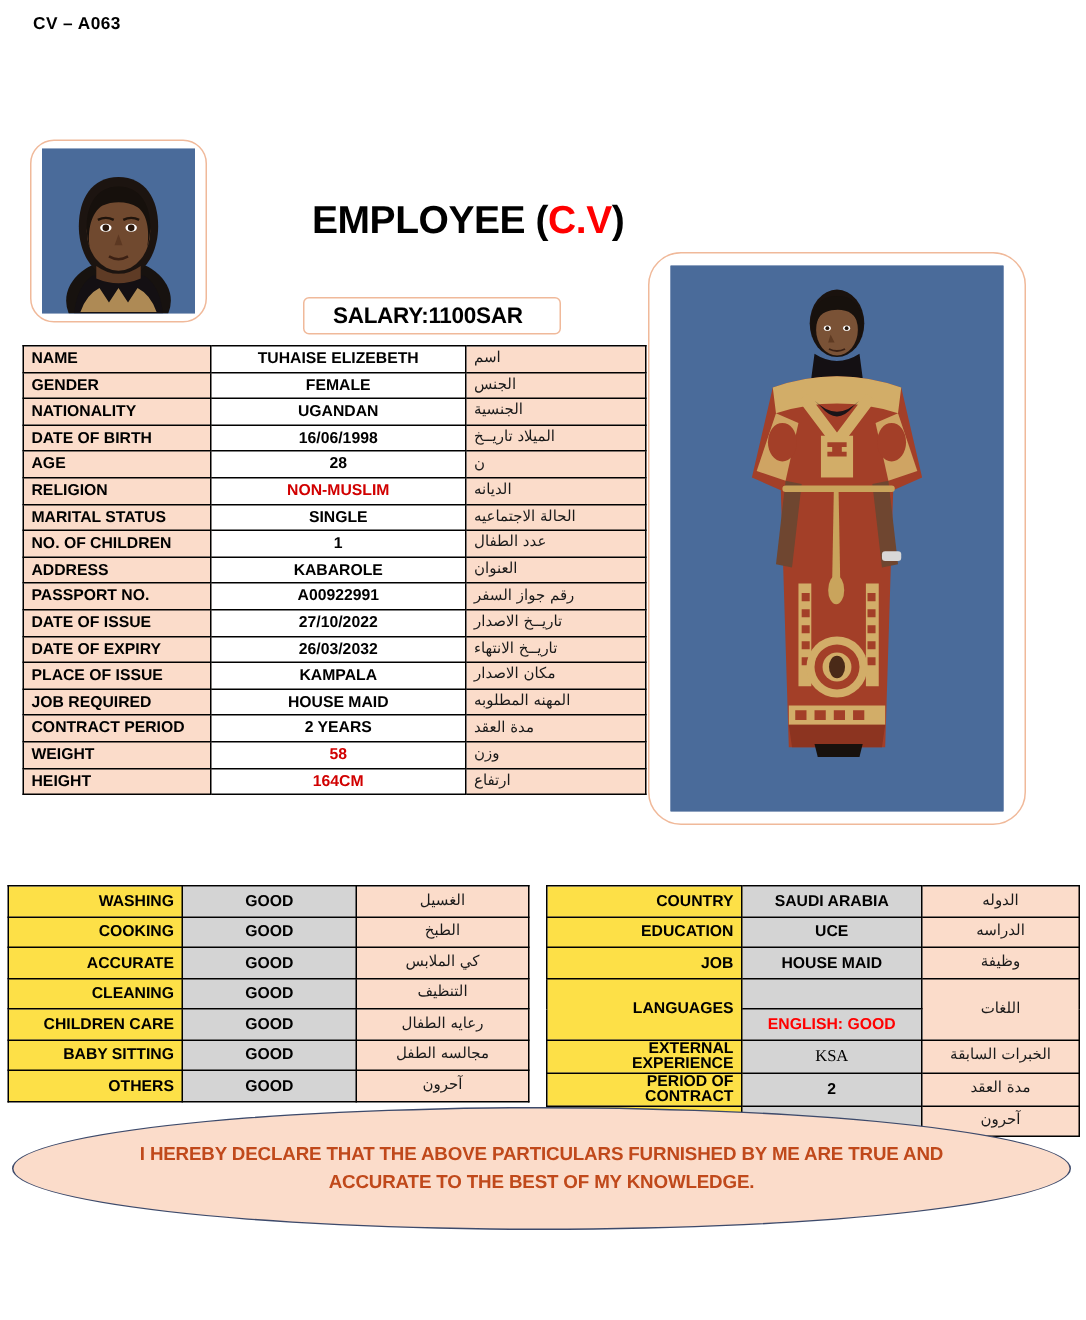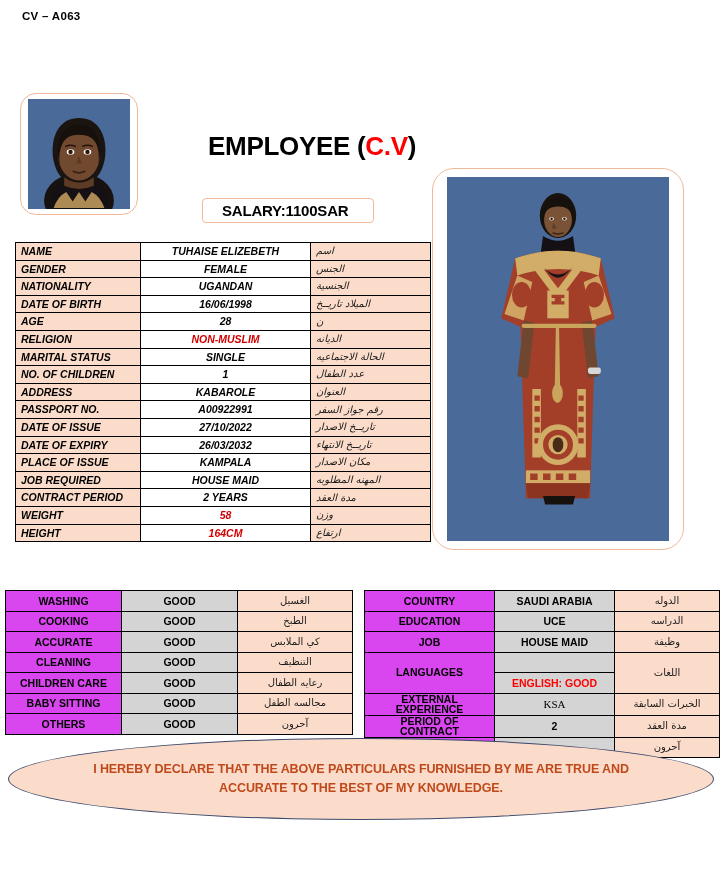--- a/index.html
+++ b/index.html
@@ -133,24 +133,23 @@
   }
 
   
   table {
     border-collapse: collapse;
     table-layout: fixed;
   }
   .bio-table {
     position: absolute;
     left: 15px;
-    top: 242px;
+    top: 230px;
     width: 415px;
     z-index: 2;
-    font-style: italic;
   }
   .bio-table td {
     border: 1px solid #000;
     height: 17.6px;
     padding: 0 5px;
     font-size: 10.5px;
     font-weight: bold;
     box-sizing: border-box;
     line-height: 1;
   }
@@ -225,22 +224,22 @@
   .skills-left td, .skills-right td {
     border: 1px solid #000;
     height: 20.5px;
     padding: 0 5px;
     font-size: 10.5px;
     font-weight: bold;
     box-sizing: border-box;
     line-height: 1;
   }
   .skills-left td.lbl, .skills-right td.lbl {
-    background: #d946ef;
-    text-align: center;
+    background: #fde047;
+    text-align: right;
     color: #000;
   }
   .skills-left td.val, .skills-right td.val {
     background: #d4d4d4;
     text-align: center;
     color: #000;
   }
   .skills-left td.val.red, .skills-right td.val.red { color: #ff0000; }
   .skills-right td.val.serif {
     font-family: "Liberation Serif", serif;

